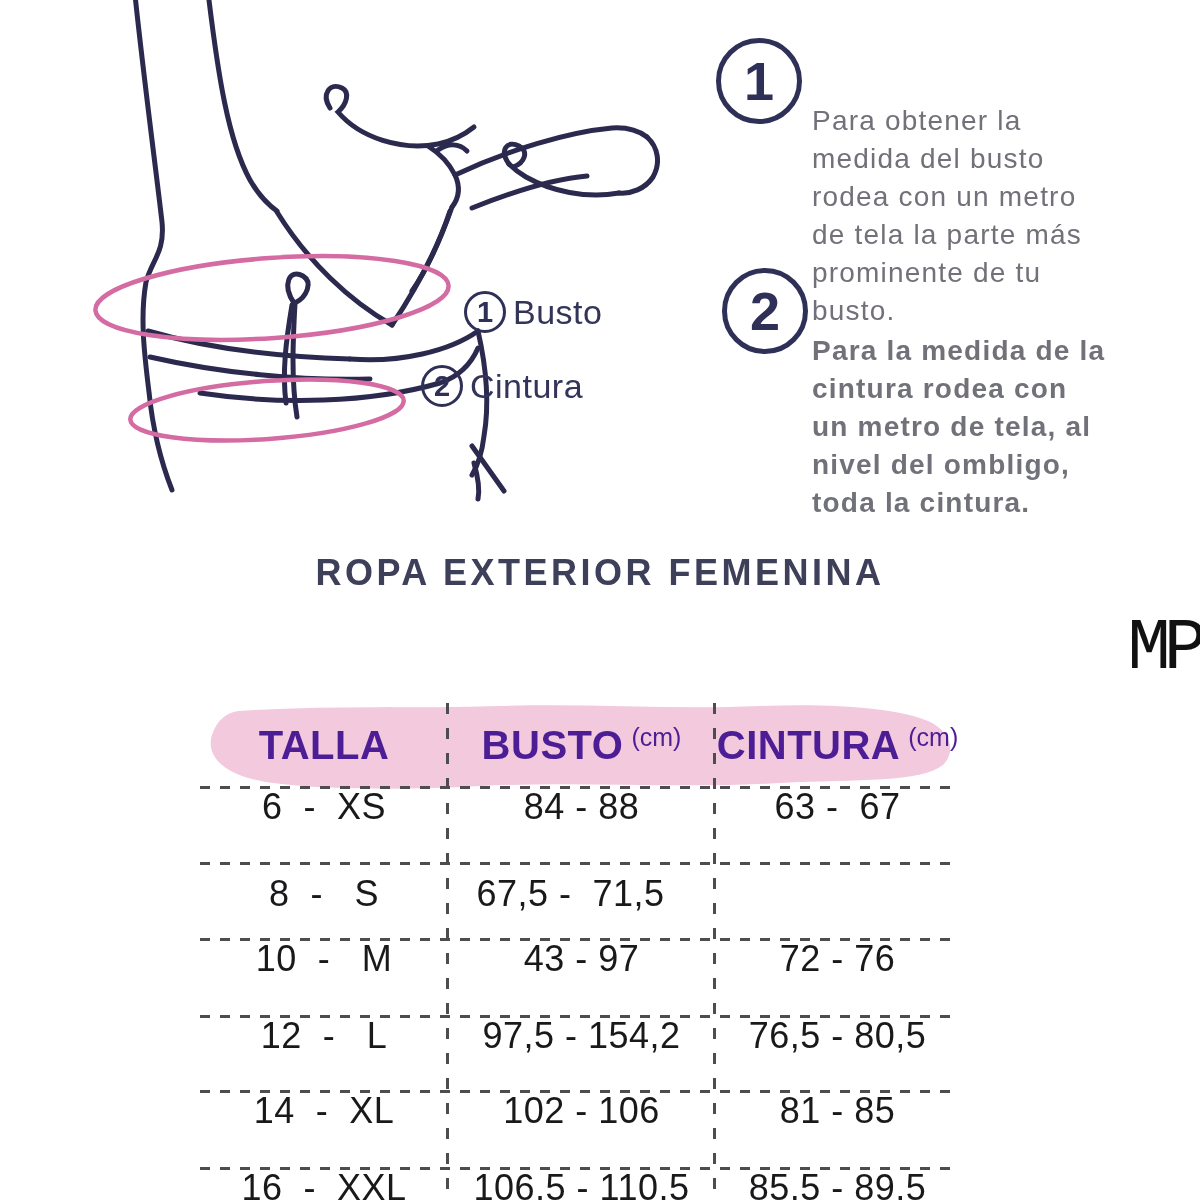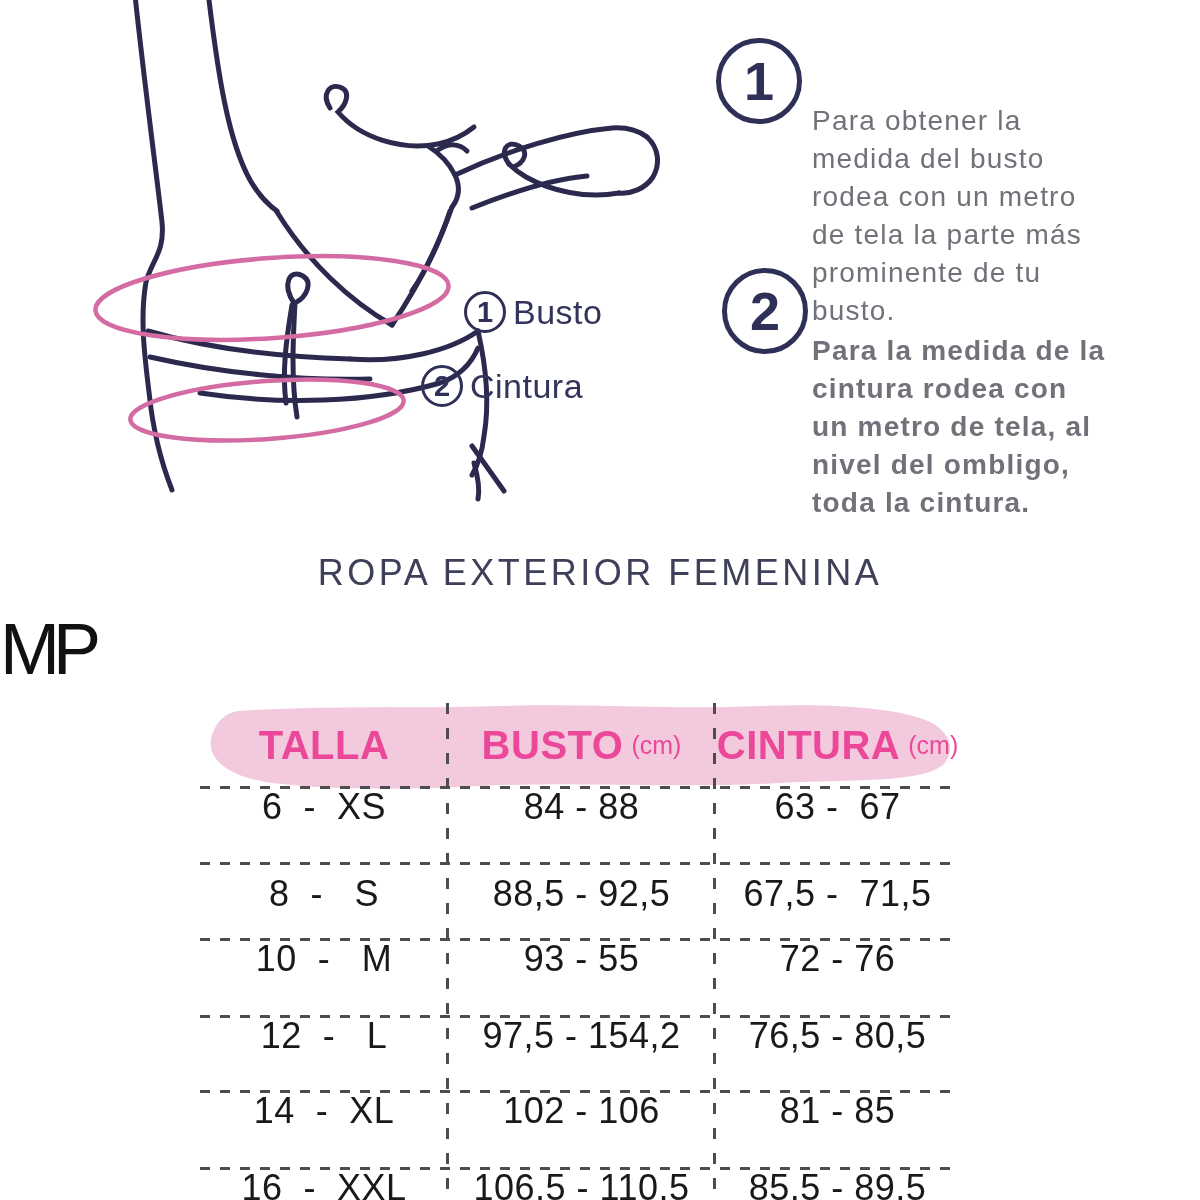--- a/index.html
+++ b/index.html
@@ -29,36 +29,36 @@
   .instr-circle2{left:722px;top:268px;}
   .instr-text{
     position:absolute;left:812px;width:300px;font-size:28px;line-height:38px;
     color:#717179;letter-spacing:1.2px;margin-top:44px;
   }
   .instr-text1{top:58px;}
   .instr-text2{top:288px;font-weight:bold;}
   
   .section-title{
     position:absolute;left:0;top:552px;width:1200px;text-align:center;
-    font-size:36px;letter-spacing:3.5px;color:#3e4059;font-weight:400;
+    font-size:36px;letter-spacing:3.5px;color:#3e4059;font-weight:700;
   }
   .brand-logo{
-    position:absolute;left:0;top:608px;width:1200px;text-align:left;
-    font-family:Liberation Sans, sans-serif;font-size:72px;color:#111;
+    position:absolute;left:0;top:608px;width:1200px;text-align:right;
+    font-family:Liberation Mono, monospace;font-size:72px;color:#111;
     letter-spacing:-7px;font-weight:400;
   }
   
   .size-table{position:absolute;left:200px;top:703px;width:760px;height:497px;overflow:hidden;}
   .blob-svg{position:absolute;left:0;top:0;}
   .tbl-header{
     position:absolute;left:0;top:0;width:760px;height:84px;display:flex;align-items:center;
   }
   .tbl-header .hcell{
-    display:flex;align-items:center;justify-content:center;
-    font-weight:bold;color:#ec4899;font-size:40px;letter-spacing:.5px;
+    display:flex;align-items:flex-start;justify-content:center;
+    font-weight:bold;color:#4c1d95;font-size:40px;letter-spacing:.5px;
   }
   .tbl-header .unit{font-size:25px;font-weight:normal;margin-left:8px;letter-spacing:0;}
   .col1{width:248px;}
   .col2{width:267px;}
   .col3{width:245px;}
   .hline{
     position:absolute;left:0;width:760px;height:3px;
     background:repeating-linear-gradient(90deg,#4d4d4d 0 10px,transparent 10px 20px);
   }
   .vline{
@@ -170,26 +170,25 @@
     <div class="hline" style="top:387px"></div>
     <div class="hline" style="top:464px"></div>
 
     <div class="tbl-row" style="top:83px">
       <div class="cell col1">6  -  XS</div>
       <div class="cell col2">84 - 88</div>
       <div class="cell col3">63 -  67</div>
     </div>
     <div class="tbl-row" style="top:170px">
       <div class="cell col1">8  -   S</div>
-      <div class="cell col2">88,5 - 92,5</div>
       <div class="cell col3">67,5 -  71,5</div>
     </div>
     <div class="tbl-row" style="top:235px">
       <div class="cell col1">10  -   M</div>
-      <div class="cell col2">93 - 55</div>
+      <div class="cell col2">43 - 97</div>
       <div class="cell col3">72 - 76</div>
     </div>
     <div class="tbl-row" style="top:312px">
       <div class="cell col1">12  -   L</div>
       <div class="cell col2">97,5 - 154,2</div>
       <div class="cell col3">76,5 - 80,5</div>
     </div>
     <div class="tbl-row" style="top:387px">
       <div class="cell col1">14  -  XL</div>
       <div class="cell col2">102 - 106</div>

